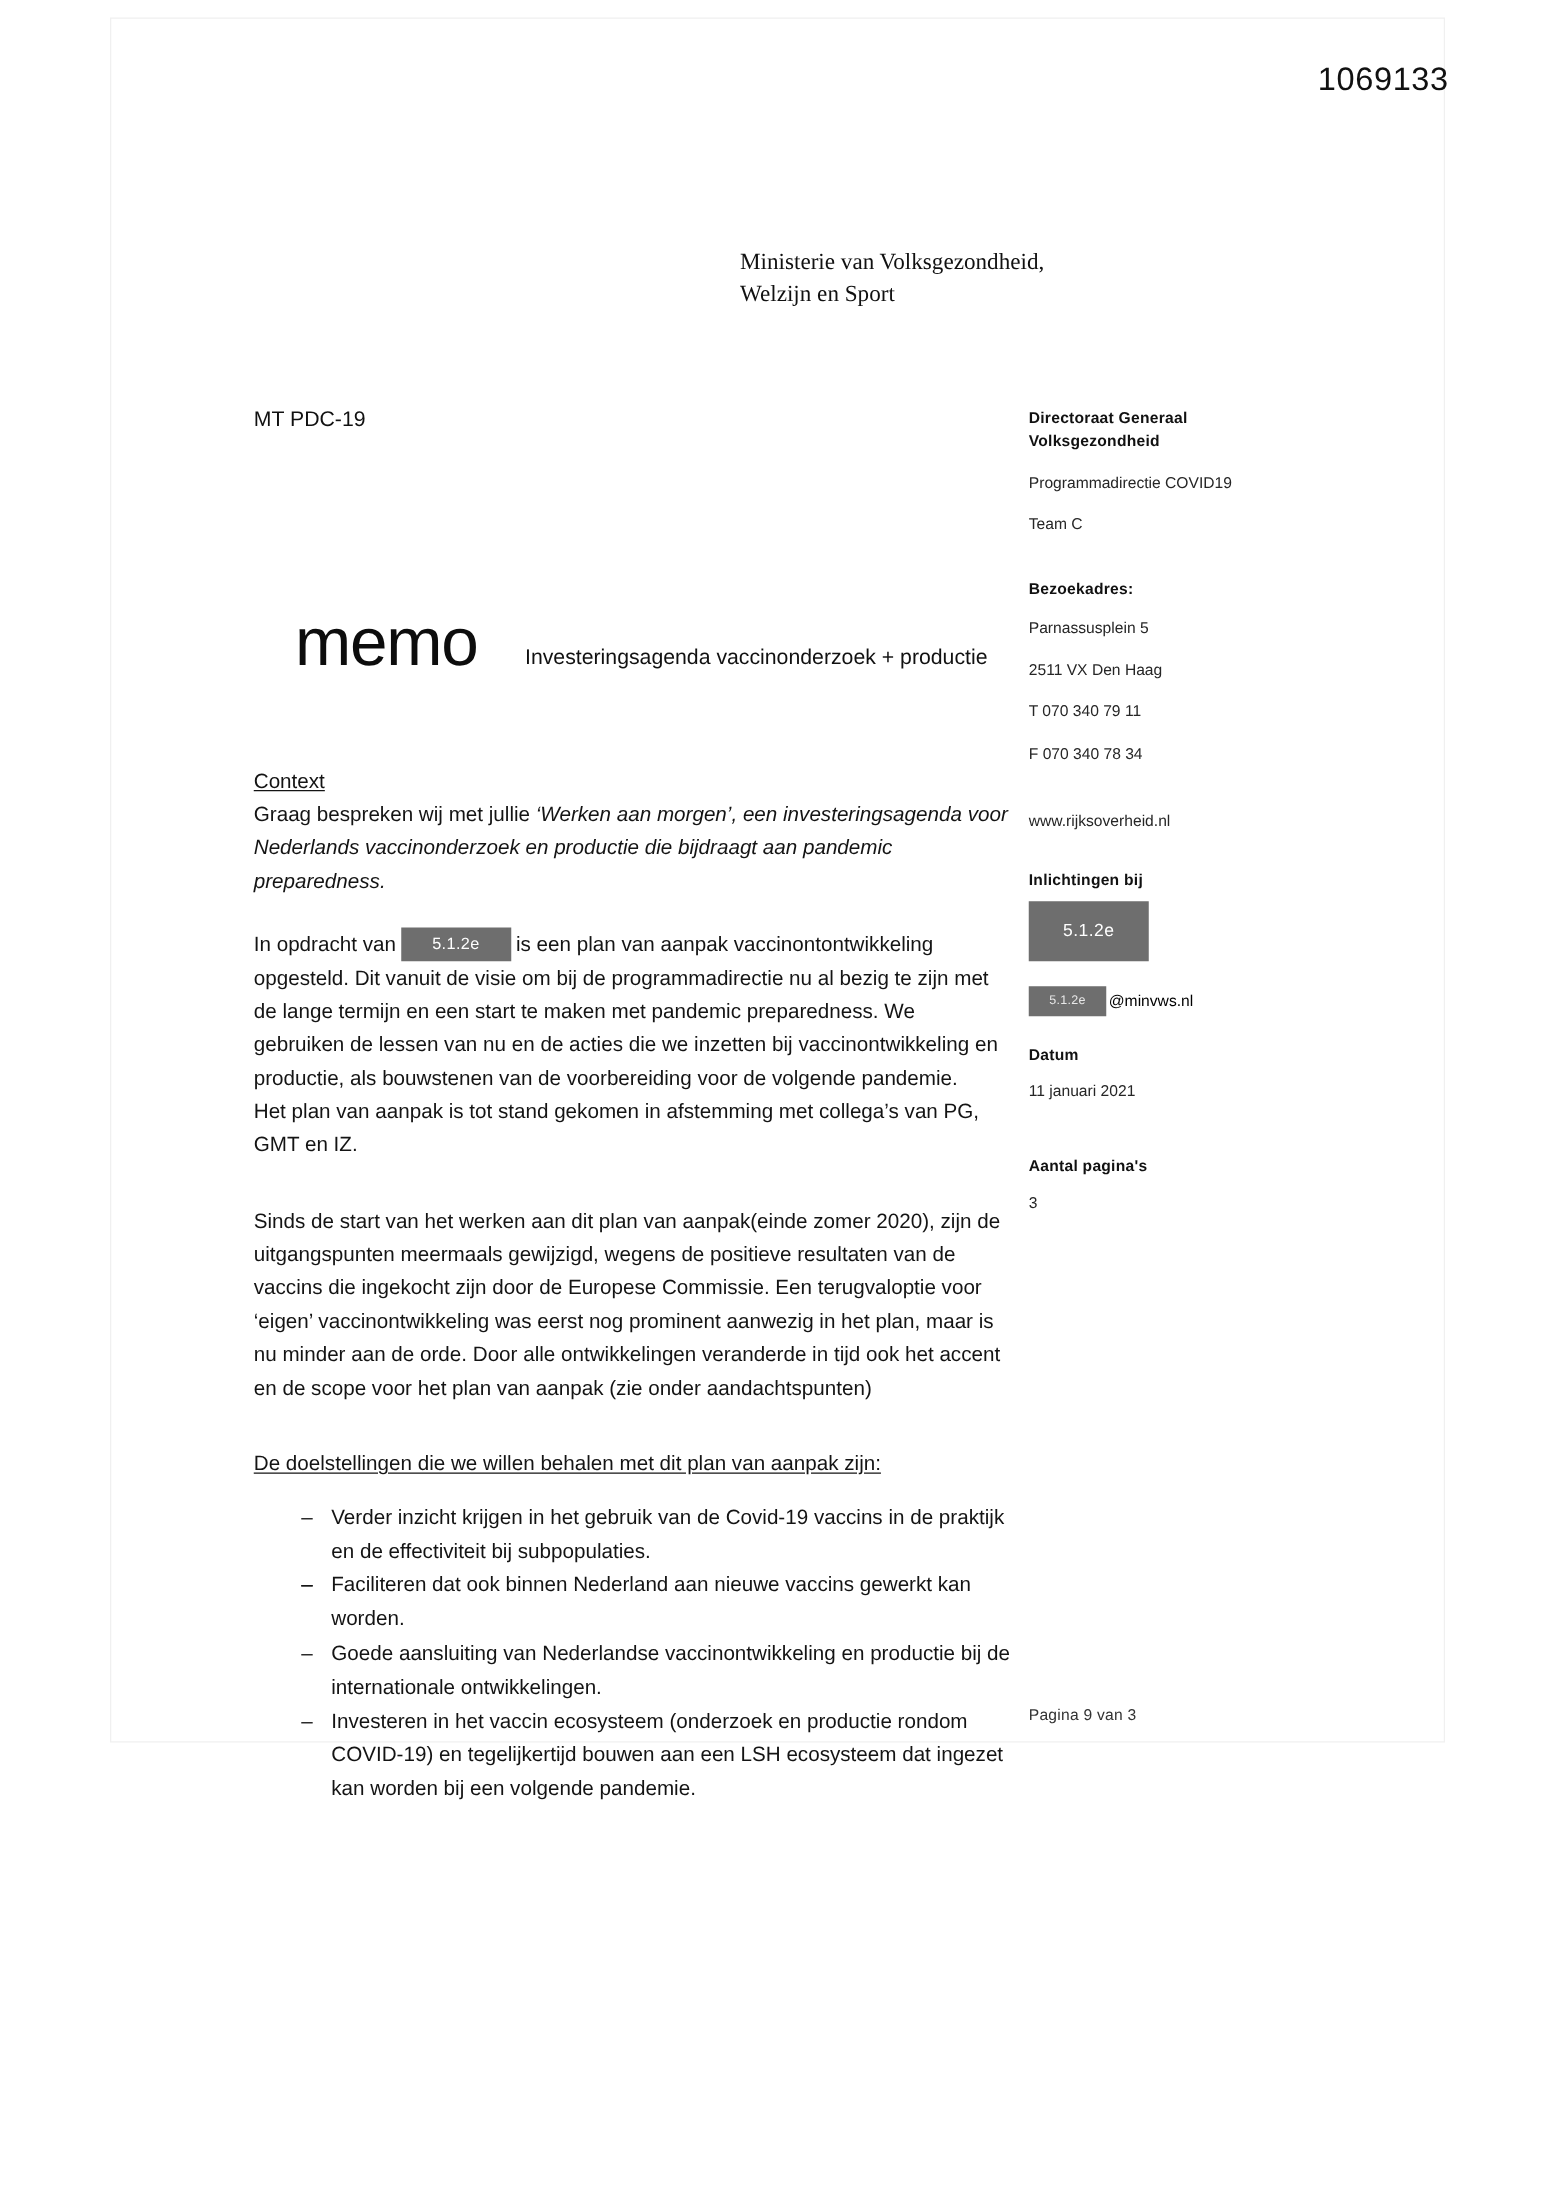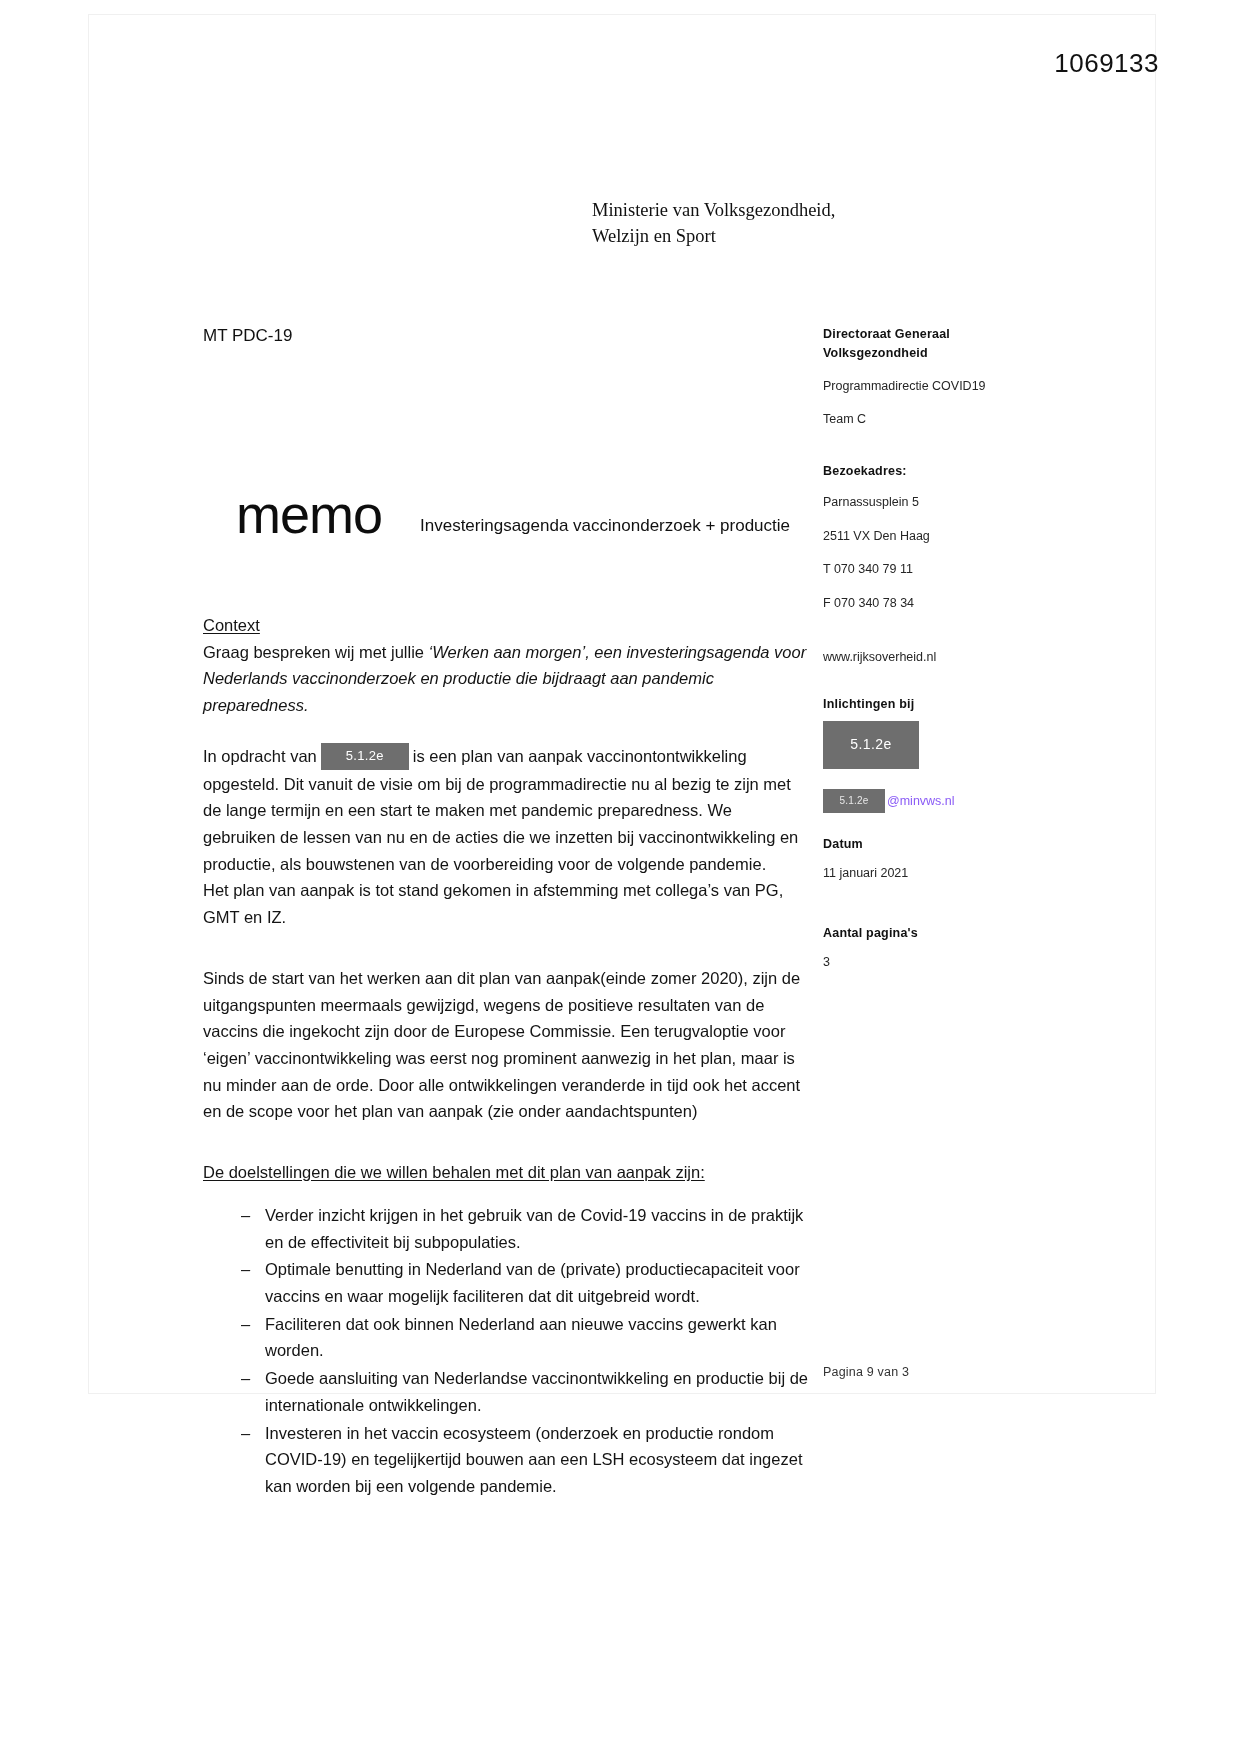--- a/index.html
+++ b/index.html
@@ -179,21 +179,21 @@
     width: 62px;
     background: #6e6e6e;
     color: #e8e8e8;
     font-size: 10px;
     text-align: center;
     padding: 4px 0 5px 0;
     letter-spacing: 0.2px;
   }
   .email-tail {
     font-size: 12.5px;
-    color: #8b5cf6;
+    color: #000000;
     margin-left: 2px;
   }
 
   
   .footer {
     position: absolute;
     left: 823px;
     top: 1365px;
     font-size: 12.5px;
     color: #333333;
@@ -240,21 +240,20 @@
 
     <div class="gap-sm"></div>
 
     <ul class="bullets">
       <li>
         <span class="dash">–</span>
         <span>Verder inzicht krijgen in het gebruik van de Covid-19 vaccins in de praktijk en de effectiviteit bij subpopulaties.</span>
       </li>
       <li>
         <span class="dash">–</span>
-        <span>Optimale benutting in Nederland van de (private) productiecapaciteit voor vaccins en waar mogelijk faciliteren dat dit uitgebreid wordt.</span>
       </li>
       <li>
         <span class="dash">–</span>
         <span>Faciliteren dat ook binnen Nederland aan nieuwe vaccins gewerkt kan worden.</span>
       </li>
       <li>
         <span class="dash">–</span>
         <span>Goede aansluiting van Nederlandse vaccinontwikkeling en productie bij de internationale ontwikkelingen.</span>
       </li>
       <li>

